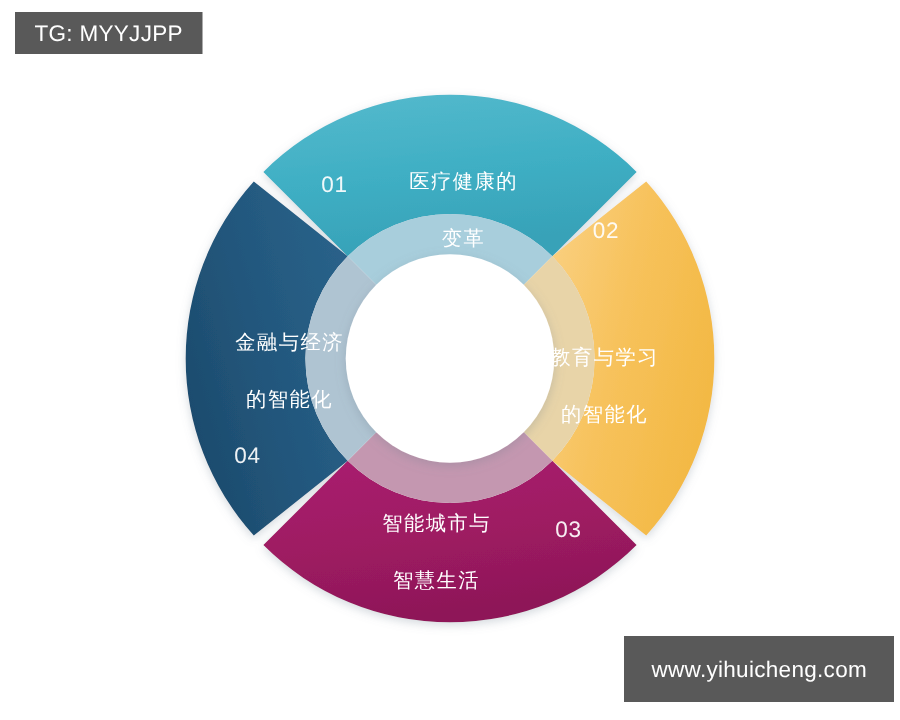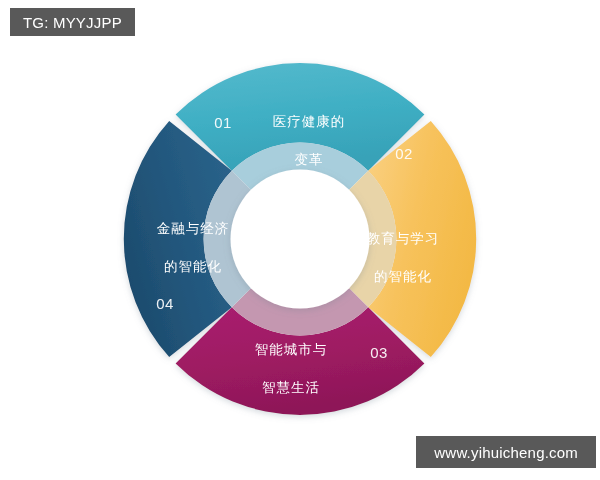--- a/index.html
+++ b/index.html
@@ -30,21 +30,21 @@
   #tag-badge {
     left: 10px;
     top: 8px;
     height: 28px;
     padding: 0 13px;
     font-size: 15px;
   }
   #watermark-badge {
     right: 4px;
     bottom: 12px;
-    height: 32px;
+    height: 44px;
     padding: 0 18px;
     font-size: 15px;
     margin-left: 43px;
   }
 
   
   #donut-chart {
     position: absolute;
     left: 113px;
     top: 52px;

